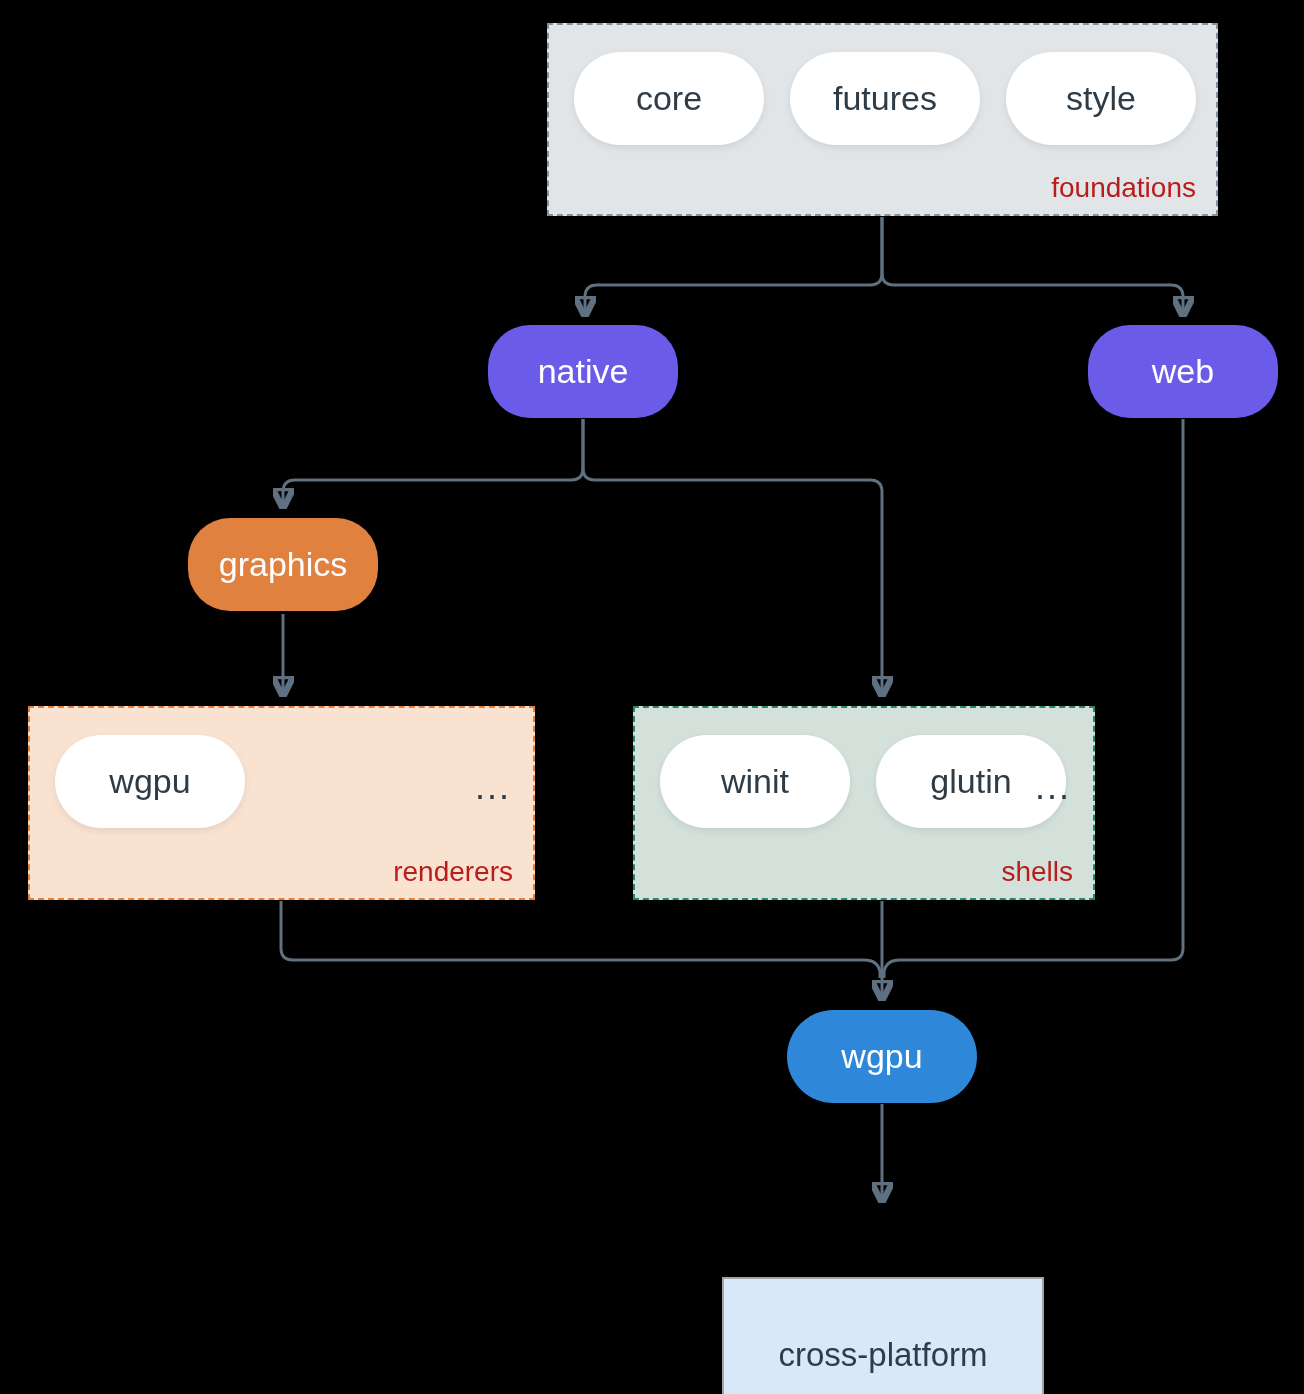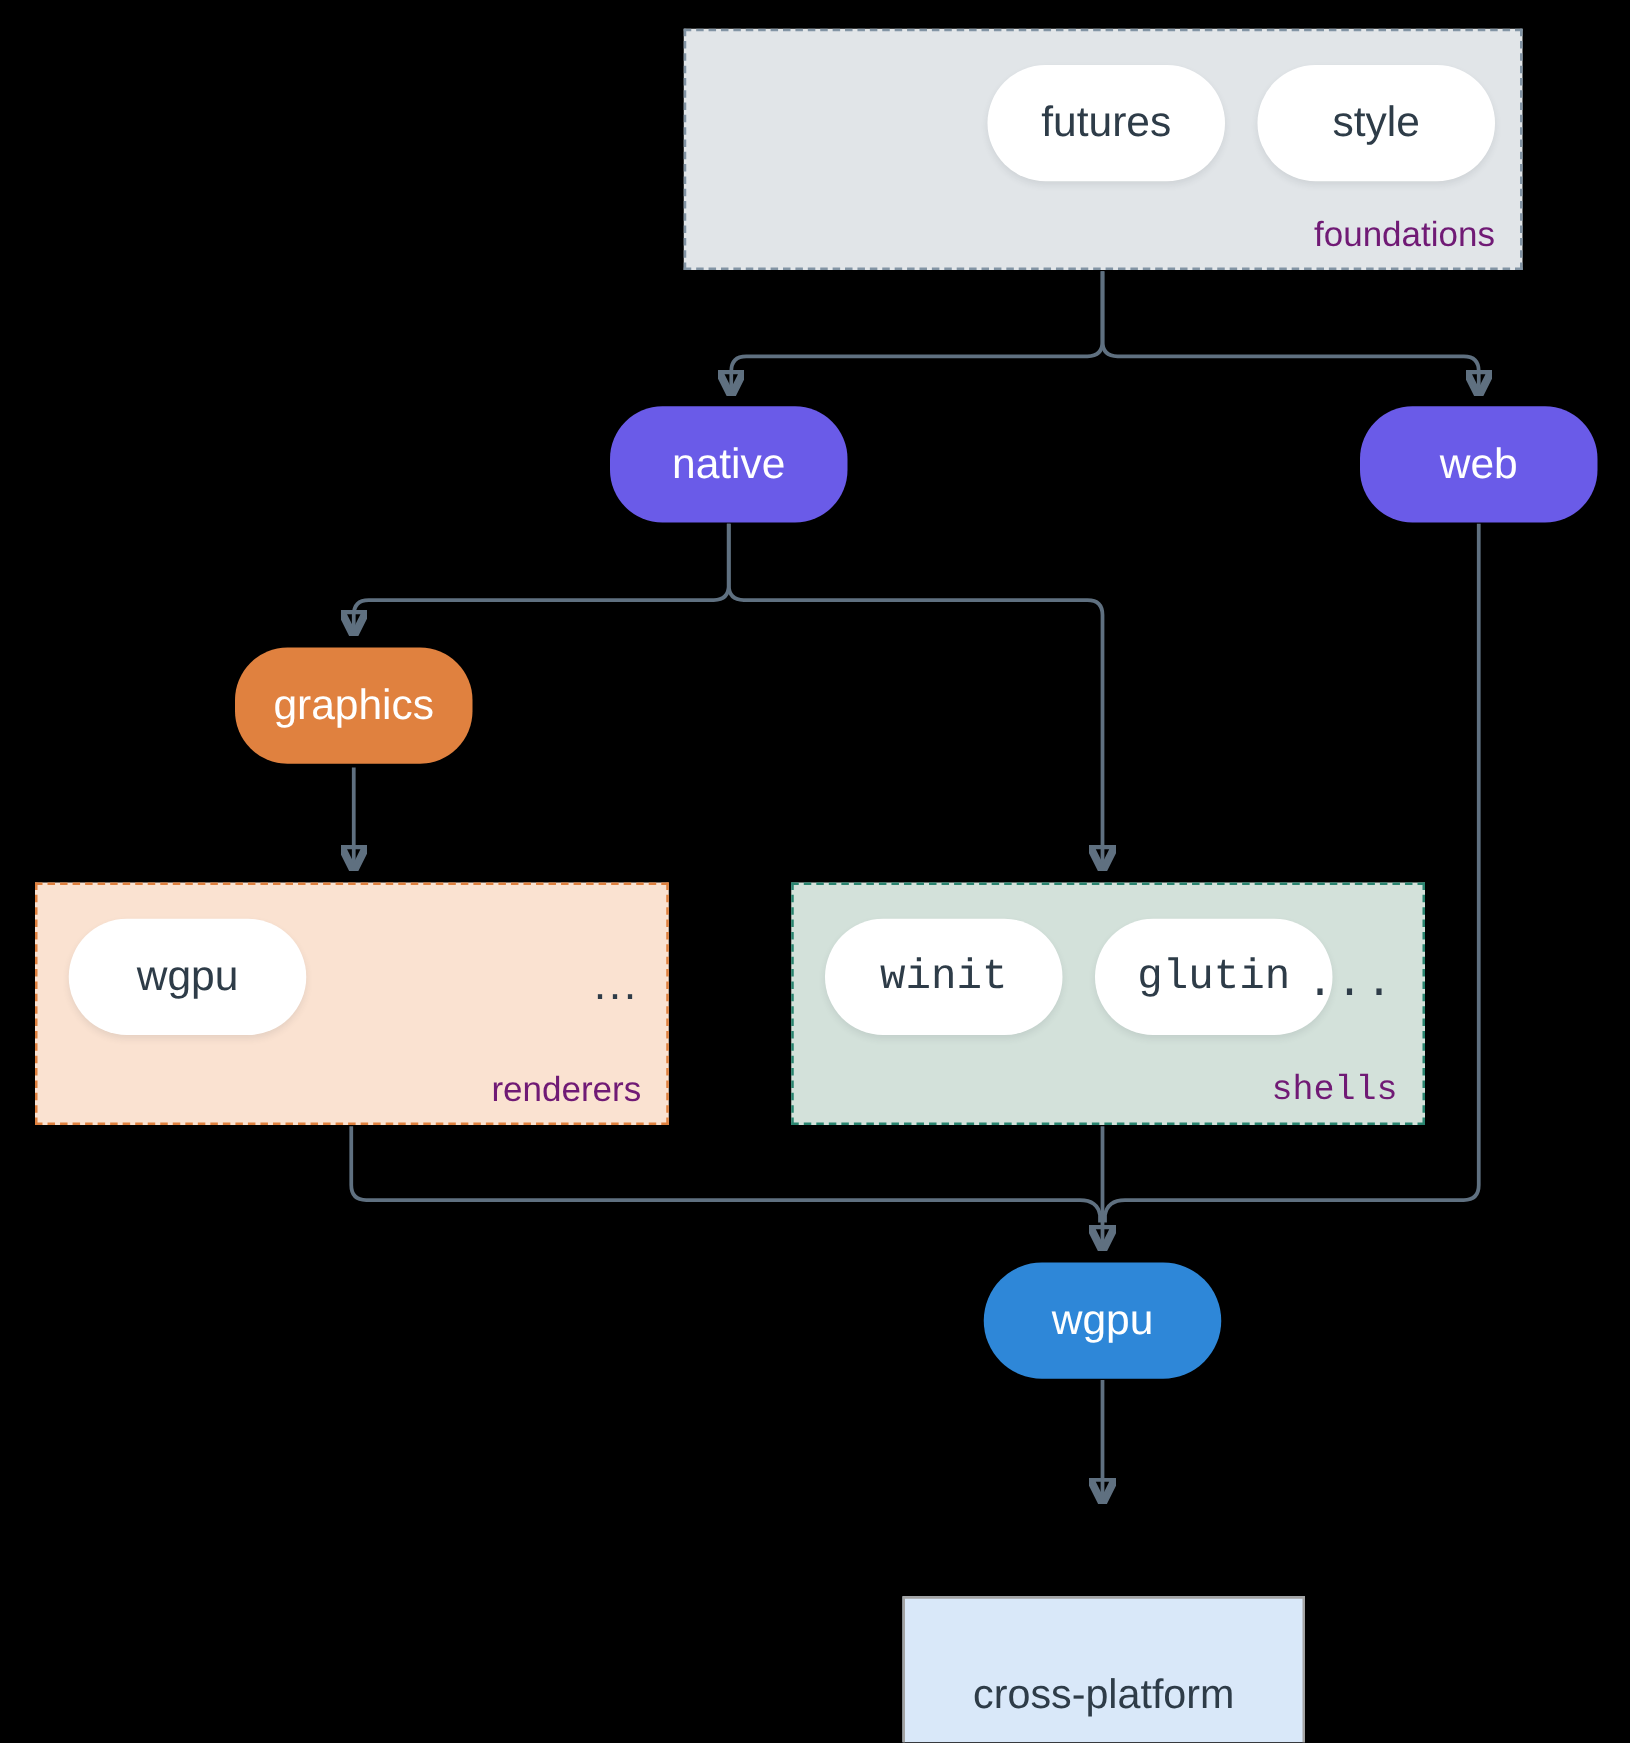--- a/index.html
+++ b/index.html
@@ -8,24 +8,24 @@
     width:1304px;height:1394px;
     background:#000;
     font-family:"Liberation Sans", sans-serif;
     overflow:hidden;
   }
   .connectors{position:absolute;left:0;top:0;width:1304px;height:1394px;}
   .connectors path{fill:none;stroke:#5f7080;stroke-width:3;}
   .group{position:absolute;box-sizing:border-box;}
   .group.foundations{left:547px;top:23px;width:671px;height:193px;background:#e1e5e8;border:2px dashed #8294a4;}
   .group.renderers{left:28px;top:706px;width:507px;height:194px;background:#fae2d1;border:2px dashed #e0813f;}
-  .group.shells{left:633px;top:706px;width:507px;height:194px;background:#d3e1da;border:2px dashed #2a8570;font-family:Liberation Mono, monospace;}
+  .group.shells{left:633px;top:706px;width:462px;height:194px;background:#d3e1da;border:2px dashed #2a8570;}
   .group-label{
     position:absolute;right:20px;bottom:10px;
-    font-size:28px;color:#701a75;
+    font-size:28px;color:#b91c1c;
   }
   .pill{
     position:absolute;display:flex;align-items:center;justify-content:center;
     width:190px;height:93px;border-radius:47px;
     font-size:34px;color:#2e3c48;
   }
   .pill.white{background:#ffffff;box-shadow:0 3px 6px rgba(45,58,70,0.10);}
   .pill.purple{background:#6a5be8;color:#ffffff;border-radius:42px;}
   .pill.orange{background:#e0813f;color:#ffffff;border-radius:42px;}
   .pill.blue{background:#2e87d8;color:#ffffff;}
@@ -74,20 +74,21 @@
     <path d="M281,901 L281,948 Q281,960 293,960 L864,960 Q878,960 880,972 L880,978"></path>
 
     <path d="M1183,419 L1183,948 Q1183,960 1171,960 L900,960 Q886,960 884,972 L884,978"></path>
 
     <path d="M882,901 L882,998" marker-end="url(#arrow)"></path>
 
     <path d="M882,1104 L882,1200" marker-end="url(#arrow)"></path>
   </svg>
 
   <div class="group foundations">
+    <div class="pill white slot1">core</div>
     <div class="pill white slot2">futures</div>
     <div class="pill white slot3">style</div>
     <div class="group-label">foundations</div>
   </div>
 
   <div class="pill purple native">native</div>
   <div class="pill purple web">web</div>
 
   <div class="pill orange graphics">graphics</div>
 

